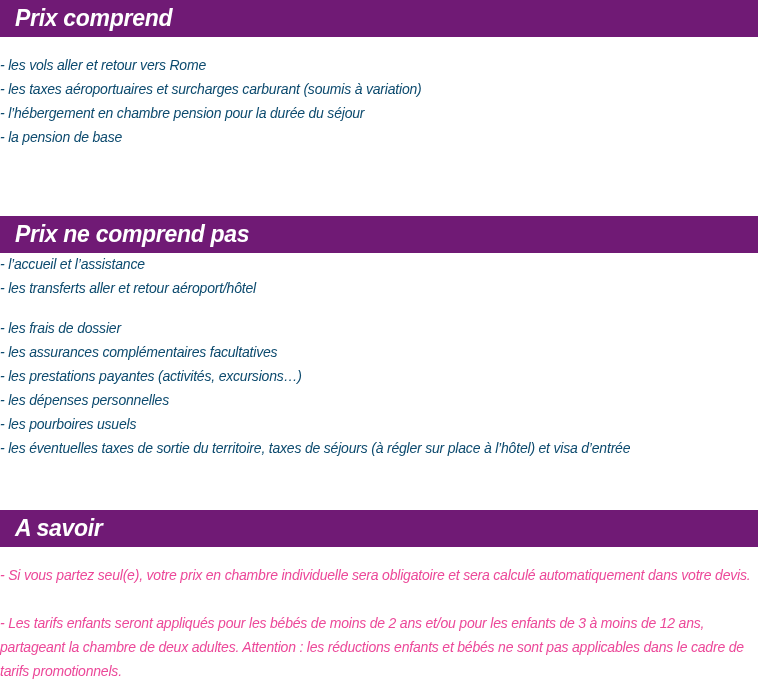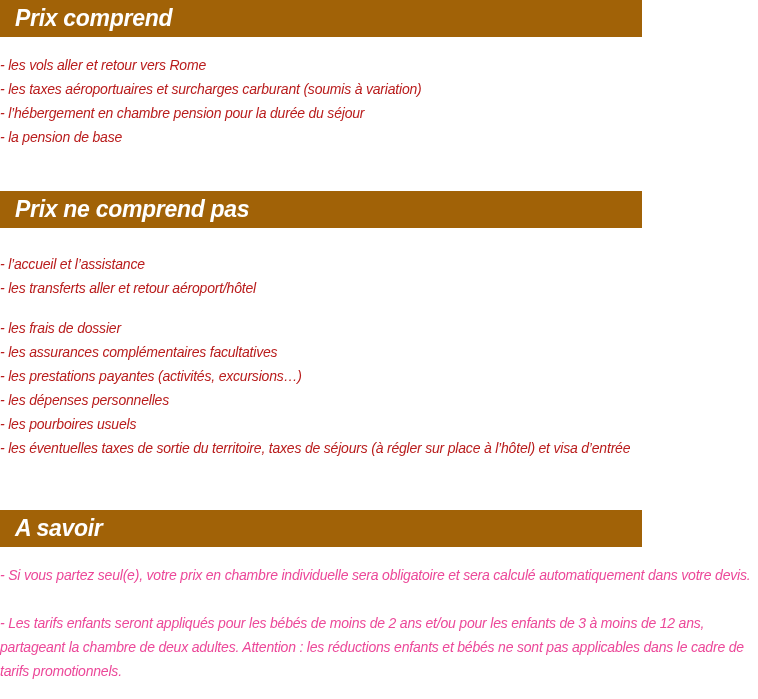--- a/index.html
+++ b/index.html
@@ -10,41 +10,41 @@
     body {
       width: 758px;
       height: 699px;
       overflow: hidden;
       font-family: "Liberation Sans", "DejaVu Sans", sans-serif;
       color: #3a3a3a;
     }
     .section-header {
       position: absolute;
       left: 0;
-      width: 642px;
+      width: 758px;
       height: 37px;
-      background: #a16207;
+      background: #701a75;
       color: #ffffff;
       font-size: 23px;
       font-weight: bold;
       font-style: italic;
       line-height: 37px;
       padding-left: 15px;
       box-sizing: border-box;
       letter-spacing: -0.3px;
     }
     .line {
       position: absolute;
       left: 0;
       font-size: 14px;
       font-style: italic;
       line-height: 24px;
       white-space: nowrap;
       letter-spacing: -0.2px;
-      color: #b91c1c;
+      color: #0c4a6e;
     }
     .para {
       position: absolute;
       left: 0;
       width: 752px;
       font-size: 14px;
       font-style: italic;
       line-height: 24px;
       letter-spacing: -0.2px;
       color: #ec4899;
@@ -54,21 +54,21 @@
 <body>
 
 <div class="section-header" style="top:0px;">Prix comprend</div>
 <div>
   <div class="line" style="top:53px;">- les vols aller et retour vers Rome</div>
   <div class="line" style="top:77px;">- les taxes aéroportuaires et surcharges carburant (soumis à variation)</div>
   <div class="line" style="top:101px;">- l’hébergement en chambre pension pour la durée du séjour</div>
   <div class="line" style="top:125px;">- la pension de base</div>
 </div>
 
-<div class="section-header" style="top:191px;">Prix ne comprend pas</div>
+<div class="section-header" style="top:216px;">Prix ne comprend pas</div>
 <div>
   <div class="line" style="top:252px;">- l’accueil et l’assistance</div>
   <div class="line" style="top:276px;">- les transferts aller et retour aéroport/hôtel</div>
   <div class="line" style="top:316px;">- les frais de dossier</div>
   <div class="line" style="top:340px;text-align:center;">- les assurances complémentaires facultatives</div>
   <div class="line" style="top:364px;">- les prestations payantes (activités, excursions…)</div>
   <div class="line" style="top:388px;">- les dépenses personnelles</div>
   <div class="line" style="top:412px;">- les pourboires usuels</div>
   <div class="line" style="top:436px;">- les éventuelles taxes de sortie du territoire, taxes de séjours (à régler sur place à l’hôtel) et visa d’entrée</div>
 </div>

